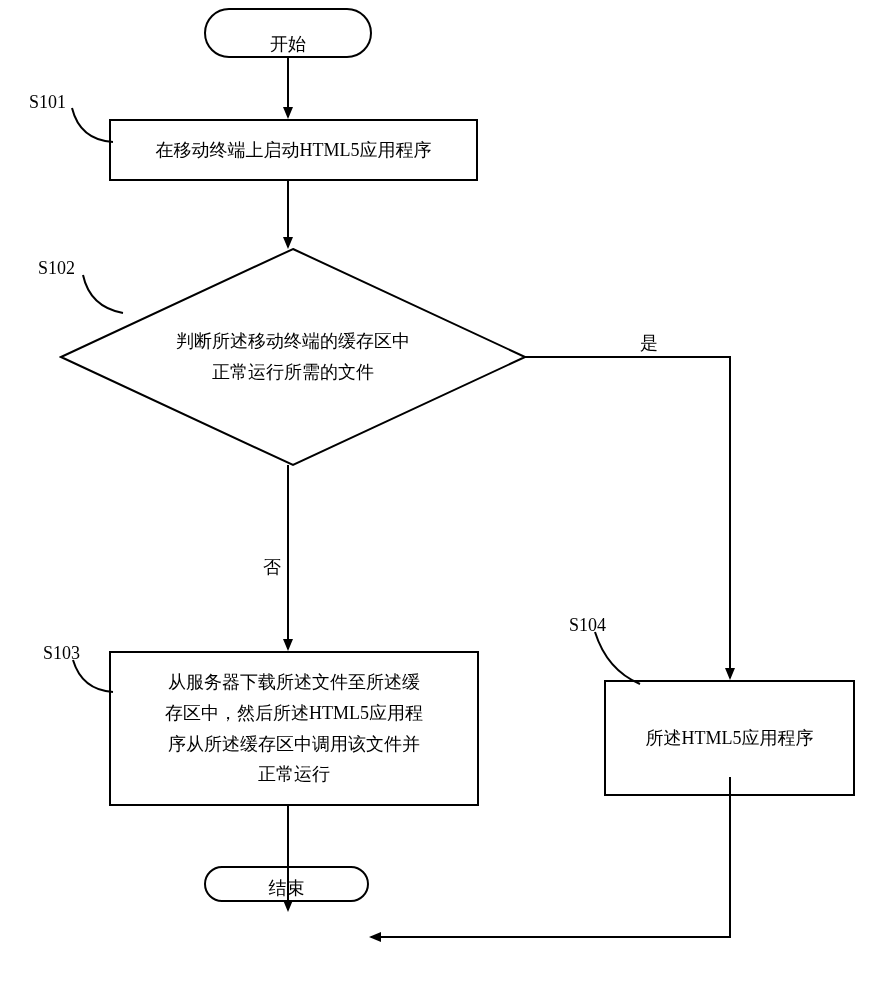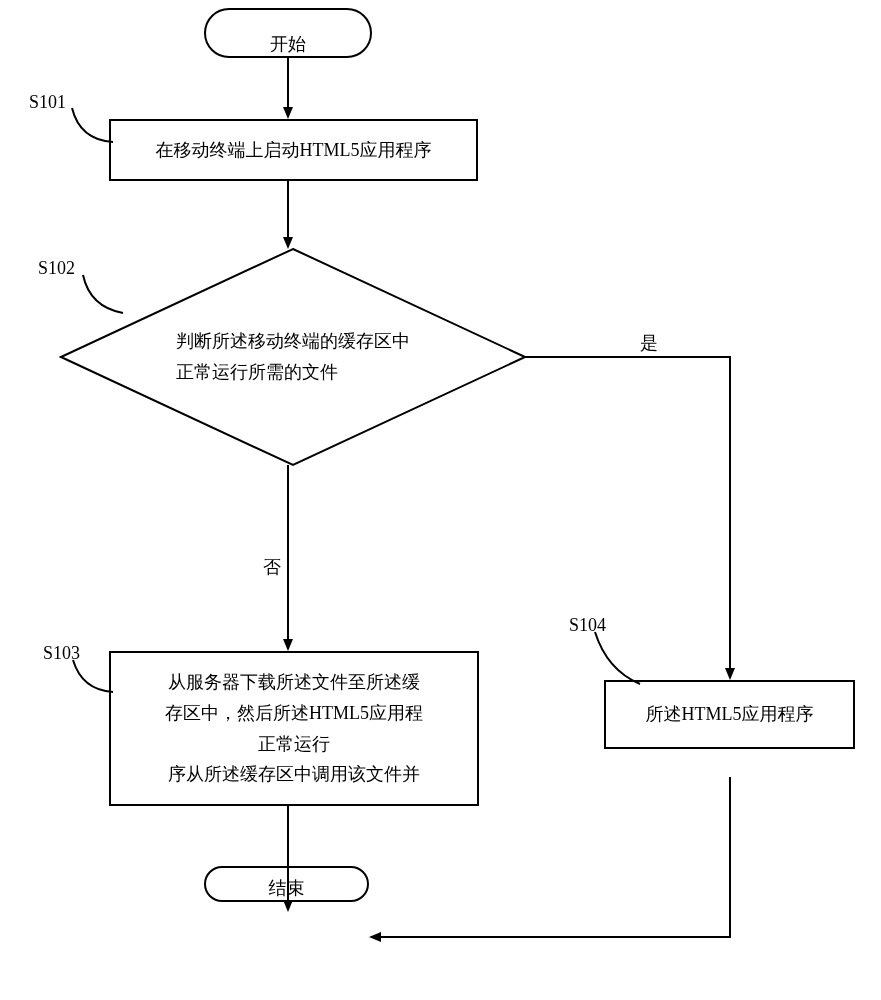--- a/index.html
+++ b/index.html
@@ -39,21 +39,21 @@
   }
   .decision-wrap {
     position: absolute;
     display: flex;
     align-items: center;
     justify-content: center;
   }
   .decision-text {
     position: relative;
     z-index: 2;
-    text-align: left;
+    text-align: center;
     line-height: 1.7;
   }
   .label {
     position: absolute;
     z-index: 3;
     background: transparent;
   }
   svg.overlay {
     position: absolute;
     left: 0;
@@ -81,26 +81,26 @@
     <div class="decision-text">
       <div>判断所述移动终端的缓存区中</div>
       <div>正常运行所需的文件</div>
     </div>
   </div>
 
   <div class="process" style="left:109px; top:651px; width:370px; height:155px;">
     <div>
       <div>从服务器下载所述文件至所述缓</div>
       <div>存区中，然后所述HTML5应用程</div>
+      <div>序从所述缓存区中调用该文件并</div>
       <div>正常运行</div>
-      <div>序从所述缓存区中调用该文件并</div>
     </div>
   </div>
 
-  <div class="process" style="left:604px; top:680px; width:251px; height:69px;">
+  <div class="process" style="left:604px; top:680px; width:251px; height:116px;">
     <div>
       <div>所述HTML5应用程序</div>
     </div>
   </div>
 
   <div class="terminator" style="left:204px; top:866px; width:165px; height:36px;">
     <span>结束</span>
   </div>
 
   <div class="label" style="left:29px; top:92px;">S101</div>

